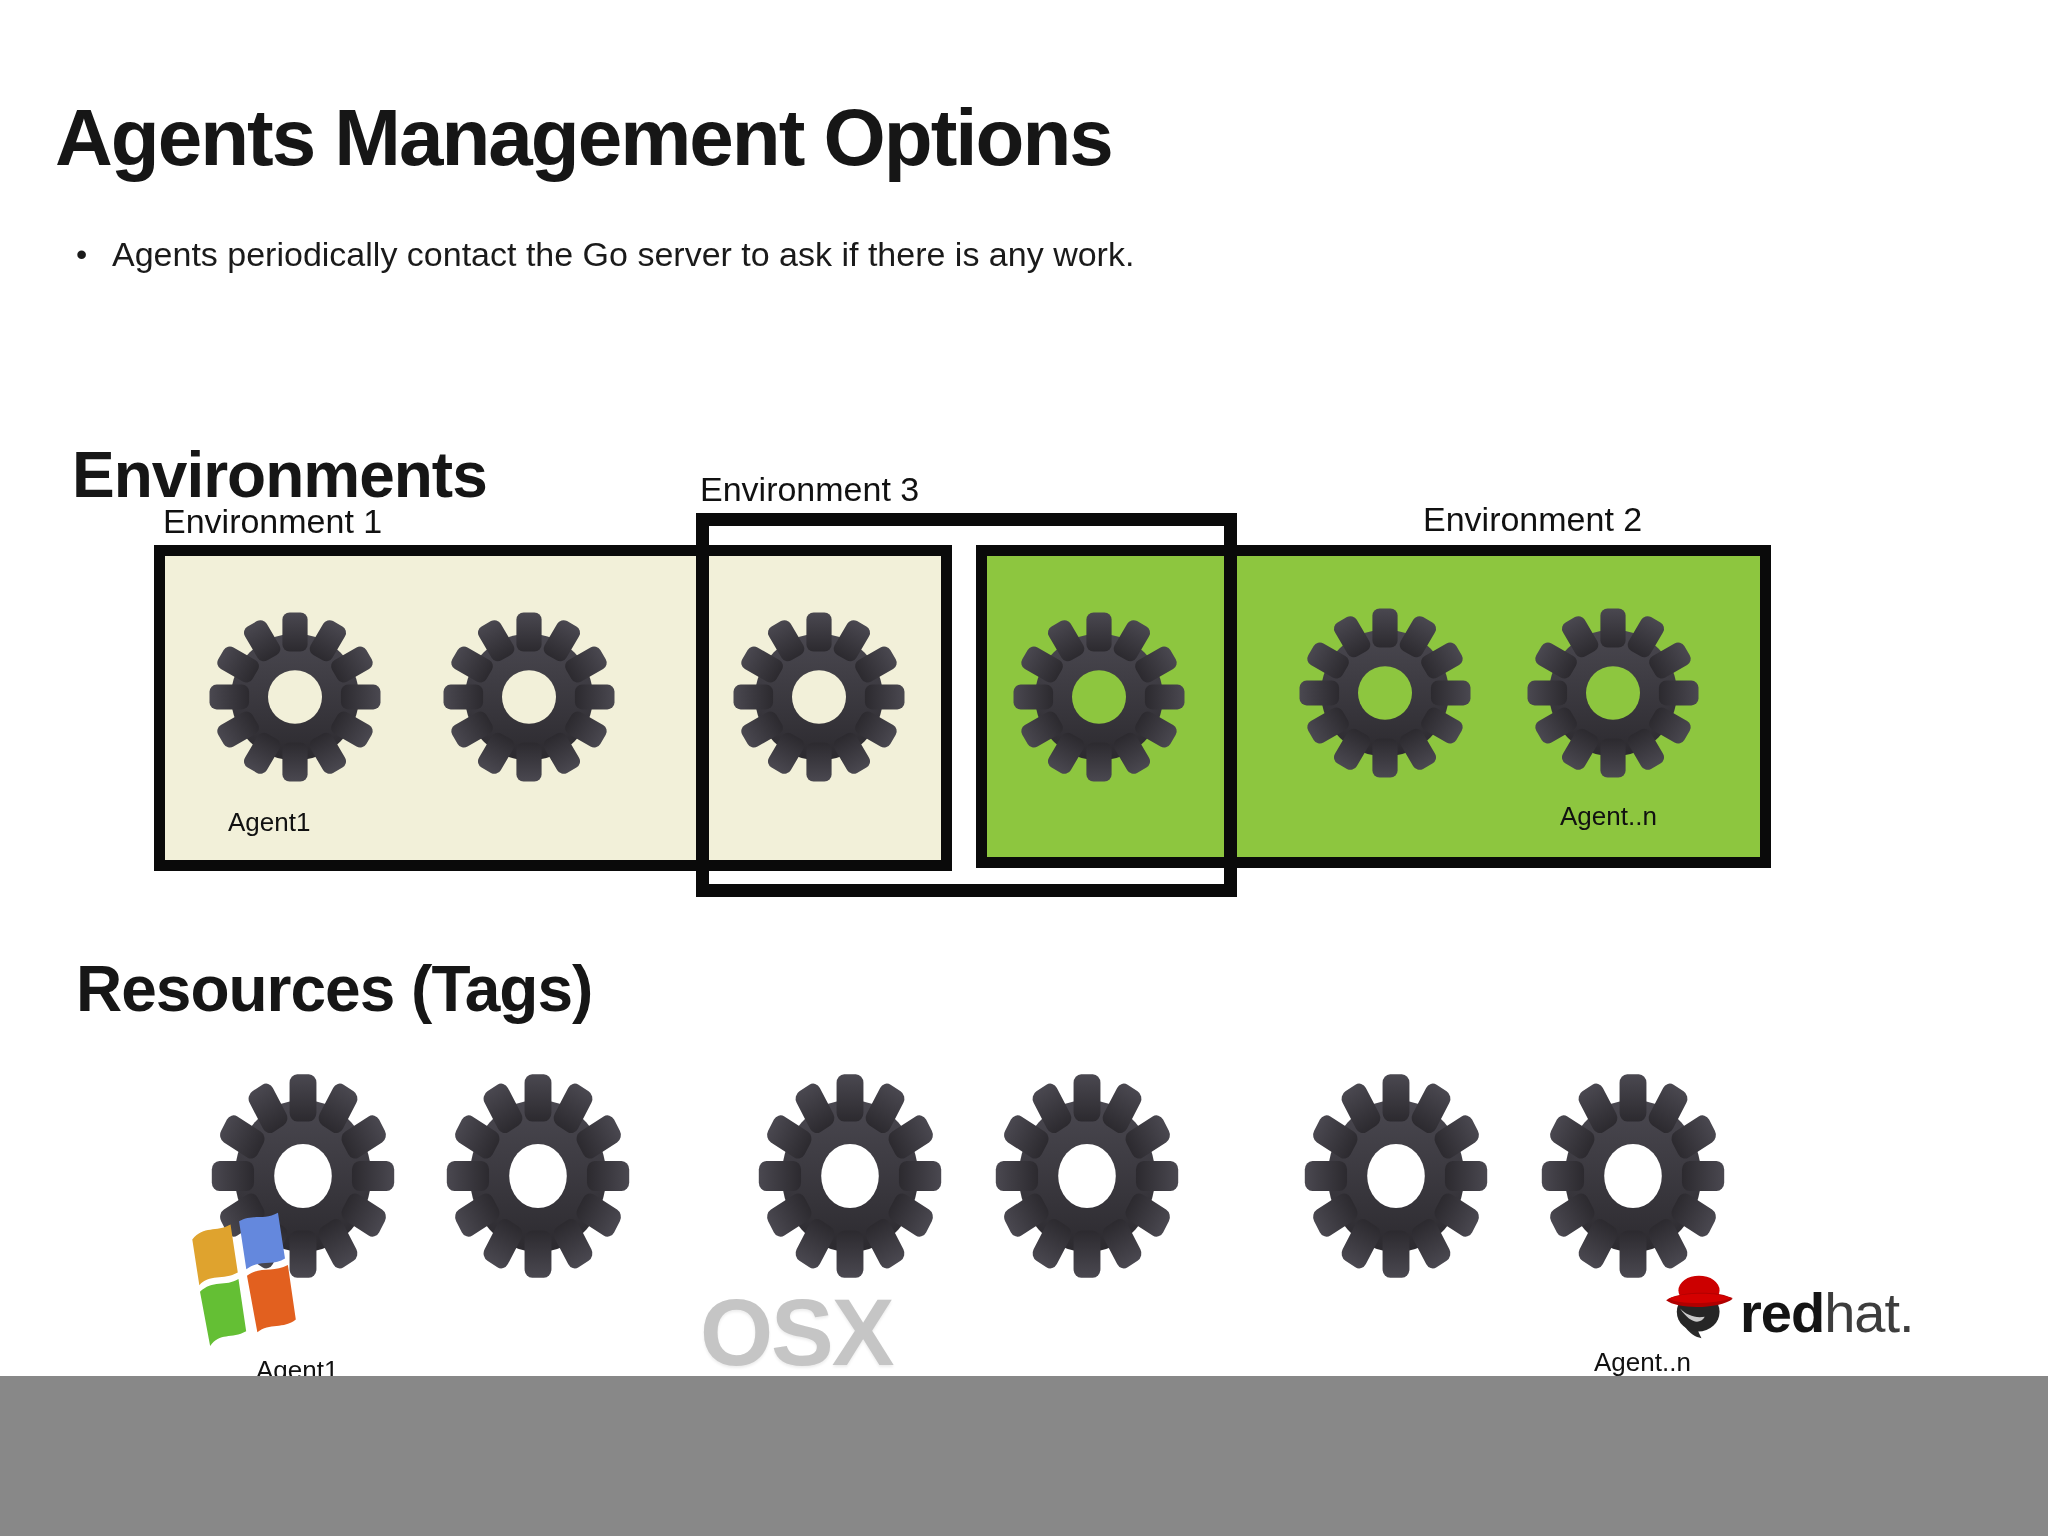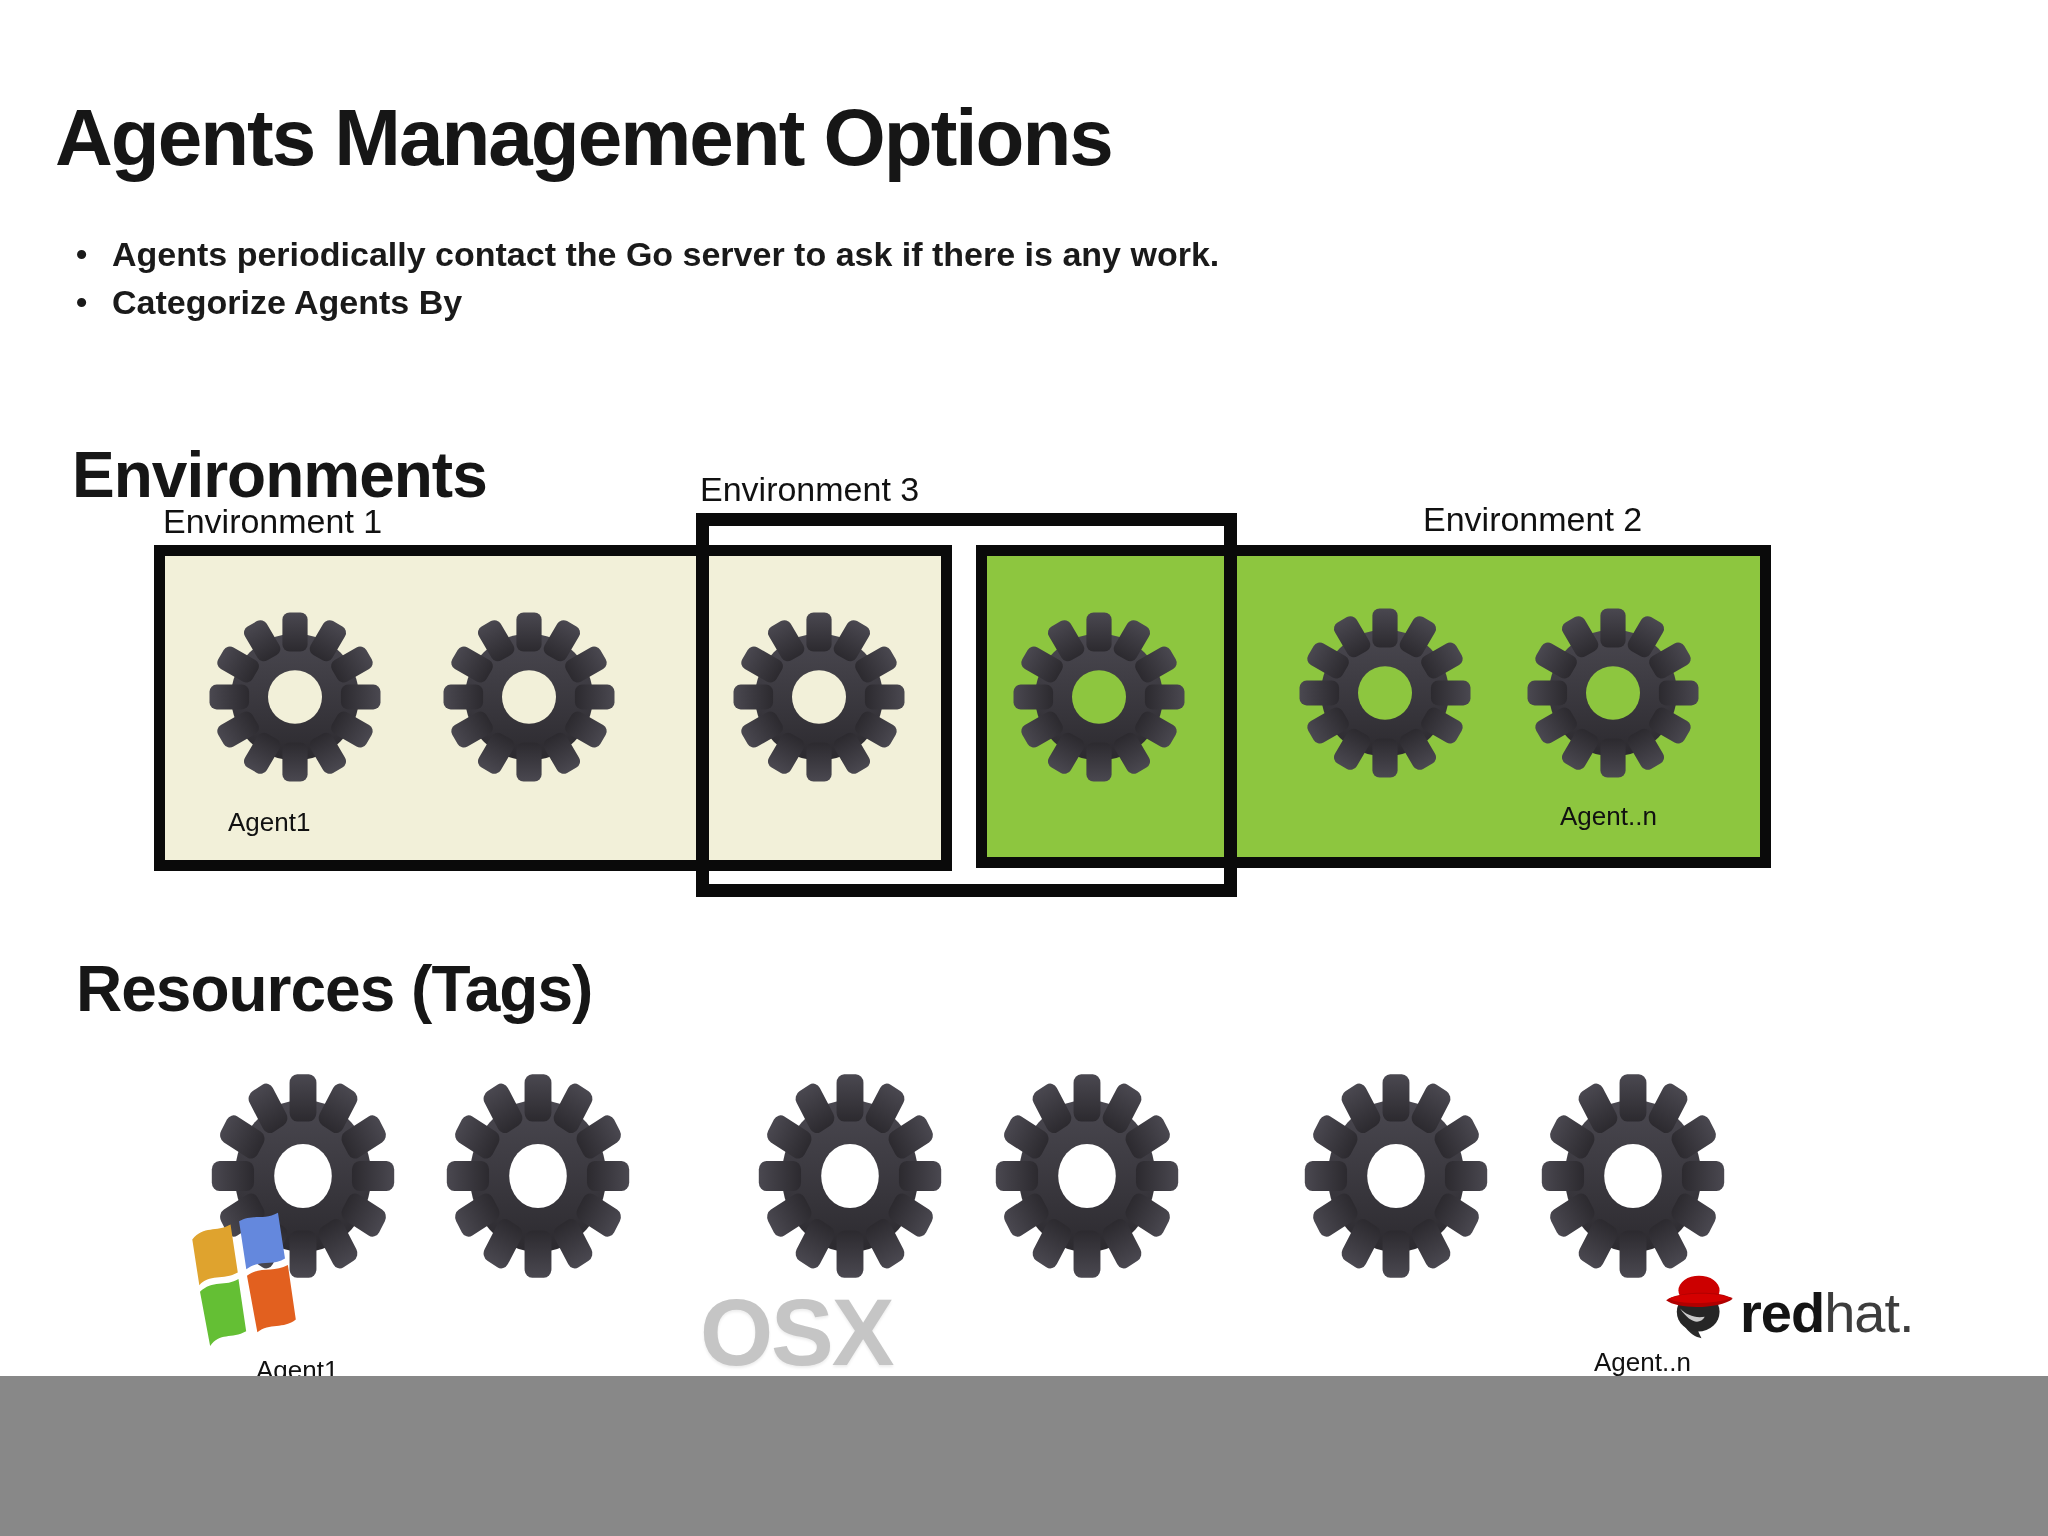--- a/index.html
+++ b/index.html
@@ -4,21 +4,21 @@
 <style>
   html,body{margin:0;padding:0;background:#888;}
   .slide{position:relative;width:2048px;height:1376px;background:#ffffff;overflow:hidden;
          font-family:"Liberation Sans",sans-serif;color:#141414;}
 
   .title{position:absolute;left:55px;top:92px;margin:0;font-size:80px;font-weight:800;
          letter-spacing:-2px;color:#161616;}
 
   .bullets{position:absolute;left:112px;top:230px;margin:0;padding:0;list-style:none;
            font-size:34px;line-height:48px;width:1590px;color:#1a1a1a;}
-  .bullets li{position:relative;font-weight:bold;}
+  .bullets li{position:relative;}
   .bullets li::before{content:"\2022";position:absolute;left:-36px;top:0;font-size:32px;}
 
   .h-env{position:absolute;left:72px;top:438px;margin:0;font-size:64px;font-weight:800;
          letter-spacing:-1px;color:#161616;}
   .h-res{position:absolute;left:72px;top:948px;margin:4px;font-size:64px;font-weight:800;
          letter-spacing:-1px;color:#161616;}
 
   .box{position:absolute;box-sizing:border-box;}
   .box-env1{left:154px;top:545px;width:798px;height:326px;background:#f2f0d9;
             border:11px solid #0a0a0a;z-index:1;}
@@ -70,21 +70,20 @@
 </style>
 </head>
 <body>
 
 <div class="slide">
 
   <h1 class="title">Agents Management Options</h1>
 
   <ul class="bullets">
     <li>Agents periodically contact the Go server to ask if there is any work.</li>
-    <li>Categorize Agents By</li>
   </ul>
 
   <h2 class="h-env">Environments</h2>
 
   <div class="env-lbl lbl-env1">Environment 1</div>
   <div class="env-lbl lbl-env3">Environment 3</div>
   <div class="env-lbl lbl-env2">Environment 2</div>
 
   <div class="box box-env1"></div>
   <div class="box box-env2"></div>

